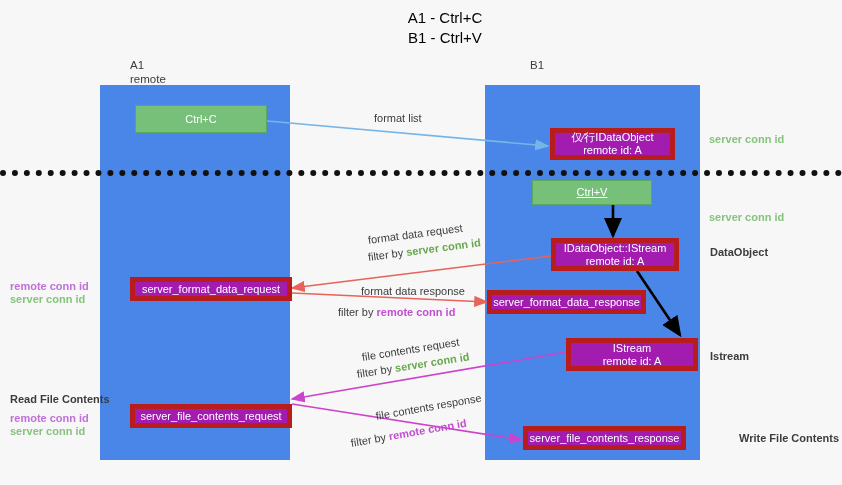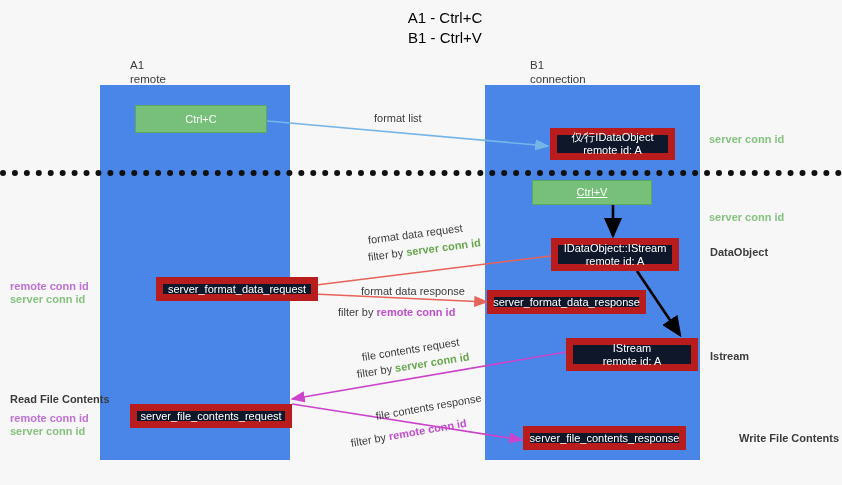--- a/index.html
+++ b/index.html
@@ -31,21 +31,21 @@
   
   .node{
     box-sizing:border-box;
     display:flex;align-items:center;justify-content:center;
     flex-direction:column;
     color:#ffffff;font-size:11px;line-height:13px;
     text-align:center;
     padding:2px 4px;
   }
   .node.green{background:#77c07a;border:1px solid #5aa95f;}
-  .node.orange{background:#0f172a;border:7px solid #b91c1c;}
+  .node.orange{background:#a21caf;border:5px solid #b91c1c;}
 
   
   .divider{
     left:0;top:170px;width:842px;height:0;
     border-top:6px dotted #111;
   }
 
   
   .txt{font-size:11px;line-height:13px;color:#3c3c3c;white-space:nowrap;}
   .green-t{color:#6aa84f;font-weight:bold;}
@@ -69,21 +69,20 @@
     <div>A1 - Ctrl+C</div>
     <div>B1 - Ctrl+V</div>
   </div>
 
   <div class="abs lane-head" style="left:130px;top:58px;width:130px;">
     <div>A1</div>
     <div>remote</div>
   </div>
   <div class="abs lane-head" style="left:530px;top:58px;width:130px;">
     <div>B1</div>
-    <div>connection</div>
   </div>
 
   <div class="abs lane" style="left:100px;top:85px;width:190px;height:375px;"></div>
   <div class="abs lane" style="left:485px;top:85px;width:215px;height:375px;"></div>
 
   <svg class="overlay">
     <defs>
       <marker id="ahBlue" markerWidth="9" markerHeight="7" refX="8" refY="3.5" orient="auto">
         <polygon points="0 0, 9 3.5, 0 7" fill="#76b5e8"></polygon>
       </marker>
@@ -112,21 +111,21 @@
 
     <line x1="292" y1="404" x2="522" y2="440" stroke="#cc44cc" stroke-width="1.6" marker-end="url(#ahMag)"></line>
   </svg>
 
   <div class="abs divider"></div>
 
   <div class="abs node green" style="left:135px;top:105px;width:132px;height:28px;">
     <span>Ctrl+C</span>
   </div>
 
-  <div class="abs node orange" style="left:130px;top:277px;width:162px;height:24px;margin-left:26px;">
+  <div class="abs node orange" style="left:130px;top:277px;width:162px;height:24px;">
     <span>server_format_data_request</span>
   </div>
 
   <div class="abs node orange" style="left:130px;top:404px;width:162px;height:24px;">
     <span>server_file_contents_request</span>
   </div>
 
   <div class="abs node orange" style="left:550px;top:128px;width:125px;height:32px;">
     <span>仅⁄行IDataObject</span>
     <span>remote id: A</span>

